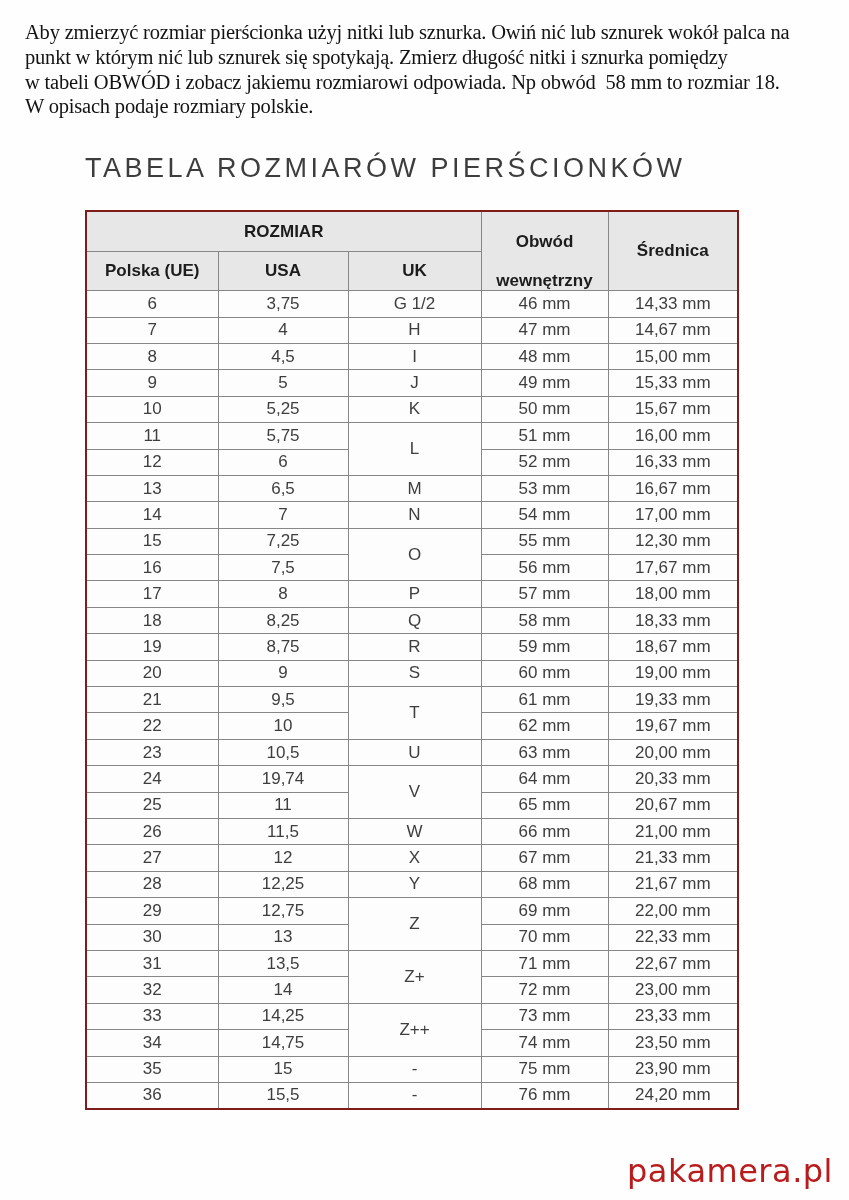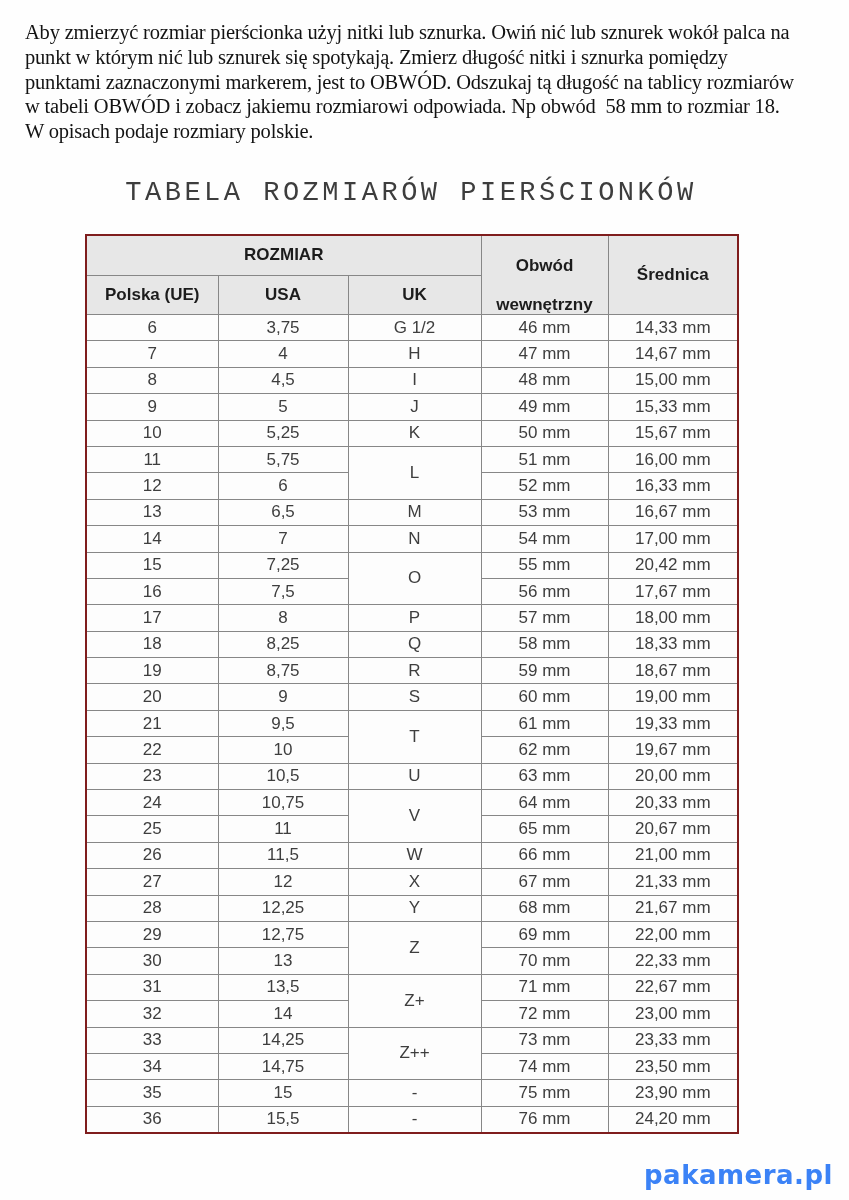--- a/index.html
+++ b/index.html
@@ -23,22 +23,21 @@
     white-space: pre;
     line-height: 24.8px;
     letter-spacing: -0.2px;
   }
   .table-zone {
     margin-left: 85px;
     width: 652px;
   }
   .chart-title {
     margin-top: 34px;
-    text-align: center;
-    font-family: Liberation Mono, monospace;
+    font-family: Liberation Sans, sans-serif;
     font-weight: 400;
     font-size: 27px;
     letter-spacing: 3.5px;
     color: #3d3d3d;
     white-space: nowrap;
   }
   table.ring-table {
     margin-top: 26px;
     width: 652px;
     border-collapse: collapse;
@@ -63,35 +62,34 @@
     height: 26.4px;
     font-size: 17px;
     color: #3e3e3e;
     background: #fdfdfd;
   }
   .watermark {
     position: absolute;
     right: 16px;
     bottom: 10px;
     font-family: "DejaVu Sans", sans-serif;
-    font-size: 26px;
-    font-weight: 700;
+    font-size: 32px;
+    font-weight: 400;
     letter-spacing: 0.5px;
-    color: #3b82f6;
+    color: #b91c1c;
   }
 </style>
 </head>
 <body>
 
 <div class="page">
 
   <div class="intro">
     <div class="line">Aby zmierzyć rozmiar pierścionka użyj nitki lub sznurka. Owiń nić lub sznurek wokół palca na</div>
     <div class="line">punkt w którym nić lub sznurek się spotykają. Zmierz długość nitki i sznurka pomiędzy</div>
-    <div class="line">punktami zaznaczonymi markerem, jest to OBWÓD. Odszukaj tą długość na tablicy rozmiarów</div>
     <div class="line">w tabeli OBWÓD i zobacz jakiemu rozmiarowi odpowiada. Np obwód  58 mm to rozmiar 18.</div>
     <div class="line">W opisach podaje rozmiary polskie.</div>
   </div>
 
   <div class="table-zone">
     <div class="chart-title">TABELA ROZMIARÓW PIERŚCIONKÓW</div>
 
     <table class="ring-table">
       <colgroup>
         <col style="width:132px">
@@ -176,21 +174,21 @@
             <td>7</td>
             <td>N</td>
             <td>54 mm</td>
             <td>17,00 mm</td>
           </tr>
           <tr>
             <td>15</td>
             <td>7,25</td>
             <td rowspan="2">O</td>
             <td>55 mm</td>
-            <td>20,42 mm</td>
+            <td>12,30 mm</td>
           </tr>
           <tr>
             <td>16</td>
             <td>7,5</td>
             <td>56 mm</td>
             <td>17,67 mm</td>
           </tr>
           <tr>
             <td>17</td>
             <td>8</td>
@@ -234,21 +232,21 @@
           </tr>
           <tr>
             <td>23</td>
             <td>10,5</td>
             <td>U</td>
             <td>63 mm</td>
             <td>20,00 mm</td>
           </tr>
           <tr>
             <td>24</td>
-            <td>10,75</td>
+            <td>19,74</td>
             <td rowspan="2">V</td>
             <td>64 mm</td>
             <td>20,33 mm</td>
           </tr>
           <tr>
             <td>25</td>
             <td>11</td>
             <td>65 mm</td>
             <td>20,67 mm</td>
           </tr>

